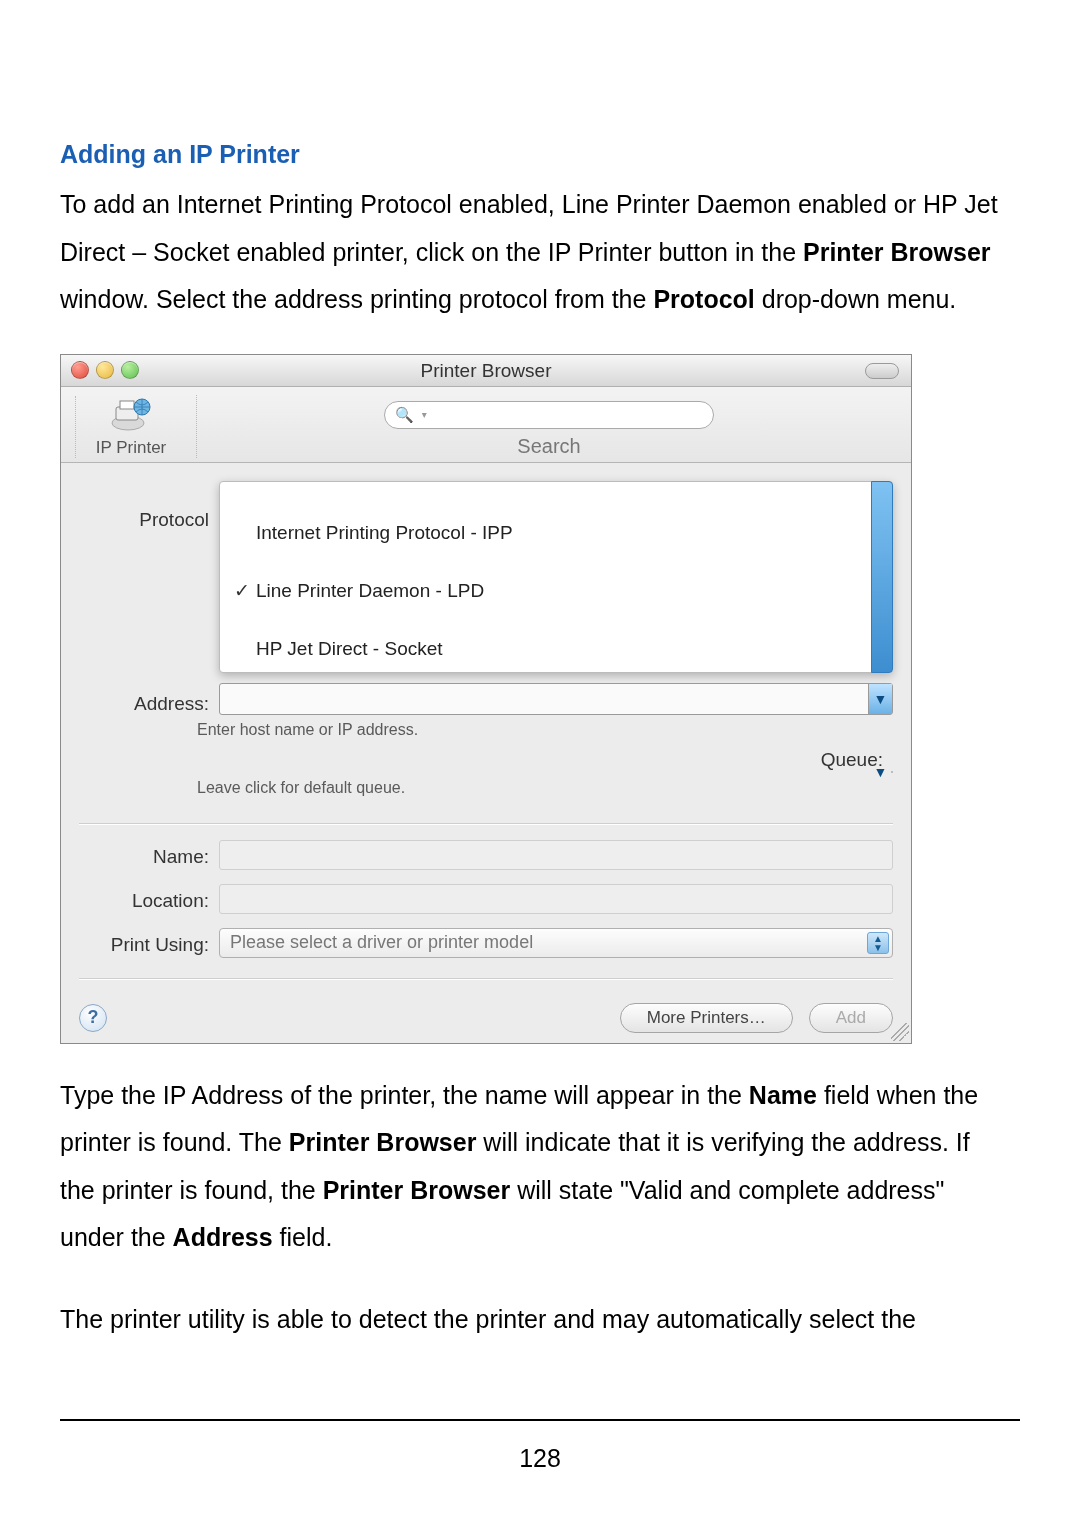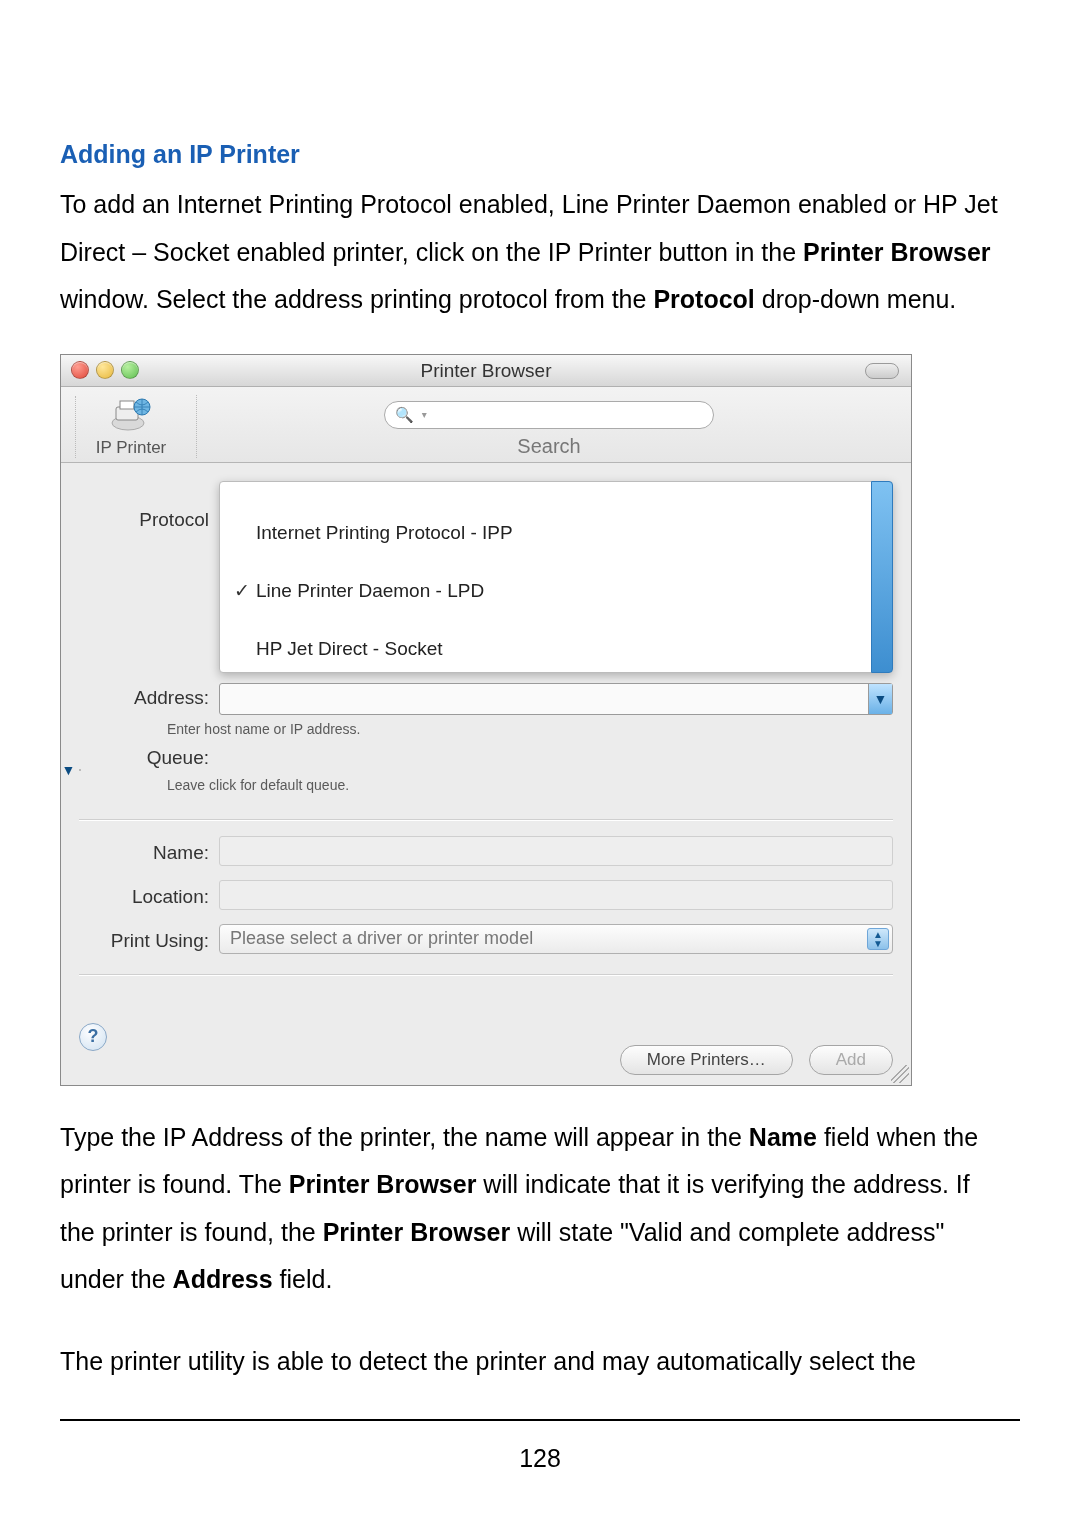--- a/index.html
+++ b/index.html
@@ -122,36 +122,36 @@
     height: 30px; font-size: 19px; color: #222; margin-top: 28px;
   }
   .protocol-popup .opt .check { width: 22px; display: inline-block; color: #333; }
   .protocol-cap {
     position: absolute; right: -1px; top: -1px; bottom: -1px; width: 22px;
     border-radius: 0 4px 4px 0;
     background: linear-gradient(#7fc2f2,#3d8ed0);
     border: 1px solid #2f7bbd;
   }
 
-  .combo-row { display: flex; align-items: flex-start; margin-top: 10px; }
+  .combo-row { display: flex; align-items: flex-end; margin-top: 10px; }
   .combo-field {
     flex: 1; height: 32px;
     border: 1px solid #9a9a9a; border-radius: 3px;
     background: #fafafa;
     position: relative;
   }
   .combo-field .arrow {
     position: absolute; right: 0; top: 0; bottom: 0; width: 24px;
     border-left: 1px solid #9a9a9a;
     background: linear-gradient(#bfe3ff,#6ab1e7);
     display: flex; align-items: center; justify-content: center;
     color: #0b4c82; font-size: 14px;
   }
   .hint {
-    margin-left: 88px; font-size: 14px; color: #5a5a5a; margin-top: 6px;
+    margin-left: 118px; font-size: 16px; color: #5a5a5a; margin-top: 6px;
   }
 
   .sep { height: 1px; background: #cfcfcf; margin: 26px 0 16px 0; box-shadow: 0 1px 0 #fff; }
 
   .text-row { display: flex; align-items: center; margin-top: 14px; }
   .text-field {
     flex: 1; height: 30px; border: 1px solid #cfcfcf; border-radius: 3px;
     background: #eee;
   }
   .select-field {
@@ -181,21 +181,20 @@
     color: #3b6fa3; font-weight: bold; font-size: 18px;
     display: flex; align-items: center; justify-content: center;
   }
   .aqua-btn {
     height: 30px; padding: 0 26px; border-radius: 15px;
     border: 1px solid #a5a5a5;
     background: linear-gradient(#fdfdfd,#e4e4e4);
     font-size: 17px; color: #444;
     display: flex; align-items: center; justify-content: center;
     margin-left: 16px;
-    margin-top: 46px;
   }
   .aqua-btn.disabled { color: #aaa; }
   .footer-spacer { flex: 1; }
   .resize-grip {
     position: absolute; right: 2px; bottom: 2px;
     width: 18px; height: 18px;
     background:
       linear-gradient(135deg, transparent 0 40%, #aaa 40% 45%, transparent 45% 55%, #aaa 55% 60%, transparent 60% 70%, #aaa 70% 75%, transparent 75% 100%);
   }
 

